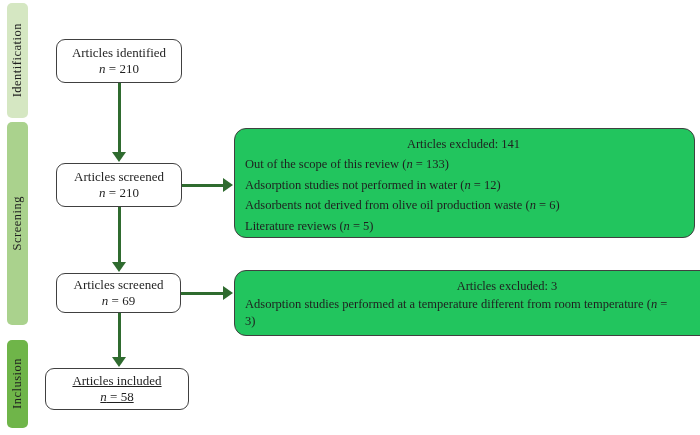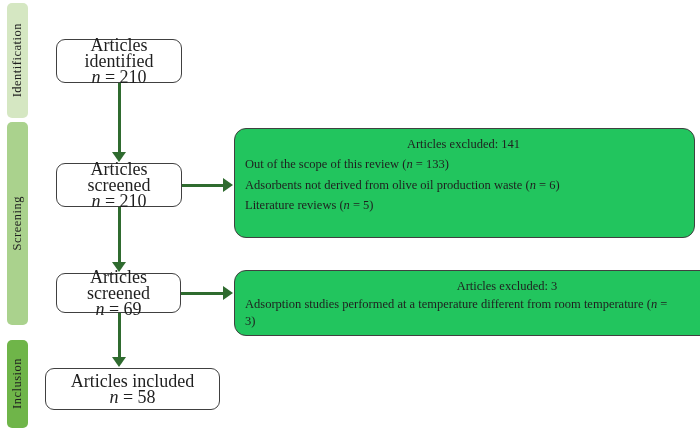--- a/index.html
+++ b/index.html
@@ -30,27 +30,27 @@
   .tab-inclusion{top:340px;height:88px;background:var(--stage-inclusion,#6fb549);}
   
   .flow-box{
     position:absolute;
     box-sizing:border-box;
     background:#ffffff;
     border:1.5px solid var(--box-border,#404040);
     border-radius:9px;
     display:flex;flex-direction:column;
     align-items:center;justify-content:center;
-    font-size:18px;line-height:16px;
+    font-size:13px;line-height:16px;
     text-align:center;
   }
   .box-1{left:56px;top:39px;width:126px;height:44px;}
   .box-2{left:56px;top:163px;width:126px;height:44px;}
   .box-3{left:56px;top:273px;width:125px;height:40px;}
-  .box-4{left:45px;top:368px;width:175px;height:42px;}
+  .box-4{left:45px;top:368px;width:144px;height:42px;text-decoration:underline;}
   
   .excl-box{
     position:absolute;
     box-sizing:border-box;
     background:#22c55e;
     border:1.5px solid var(--box-border,#404040);
     border-radius:12px;
     font-size:12.5px;
     padding:5px 12px 4px 10px;
   }
@@ -117,20 +117,21 @@
     <div><span class="it">n</span><span> = 69</span></div>
   </div>
   <div class="flow-box box-4">
     <div>Articles included</div>
     <div><span class="it">n</span><span> = 58</span></div>
   </div>
 
   <div class="excl-box excl-1">
     <div class="excl-title">Articles excluded: 141</div>
     <div class="excl-line"><span>Out of the scope of this review (</span><span class="it">n</span><span> = 133)</span></div>
+    <div class="excl-line"><span>Adsorption studies not performed in water (</span><span class="it">n</span><span> = 12)</span></div>
     <div class="excl-line"><span>Adsorbents not derived from olive oil production waste (</span><span class="it">n</span><span> = 6)</span></div>
     <div class="excl-line"><span>Literature reviews (</span><span class="it">n</span><span> = 5)</span></div>
   </div>
 
   <div class="excl-box excl-2">
     <div class="excl-title">Articles excluded: 3</div>
     <div class="excl-line"><span>Adsorption studies performed at a temperature different from room temperature (</span><span class="it">n</span><span> = 3)</span></div>
   </div>
 
   <div class="arrow-v arrow-v1">

